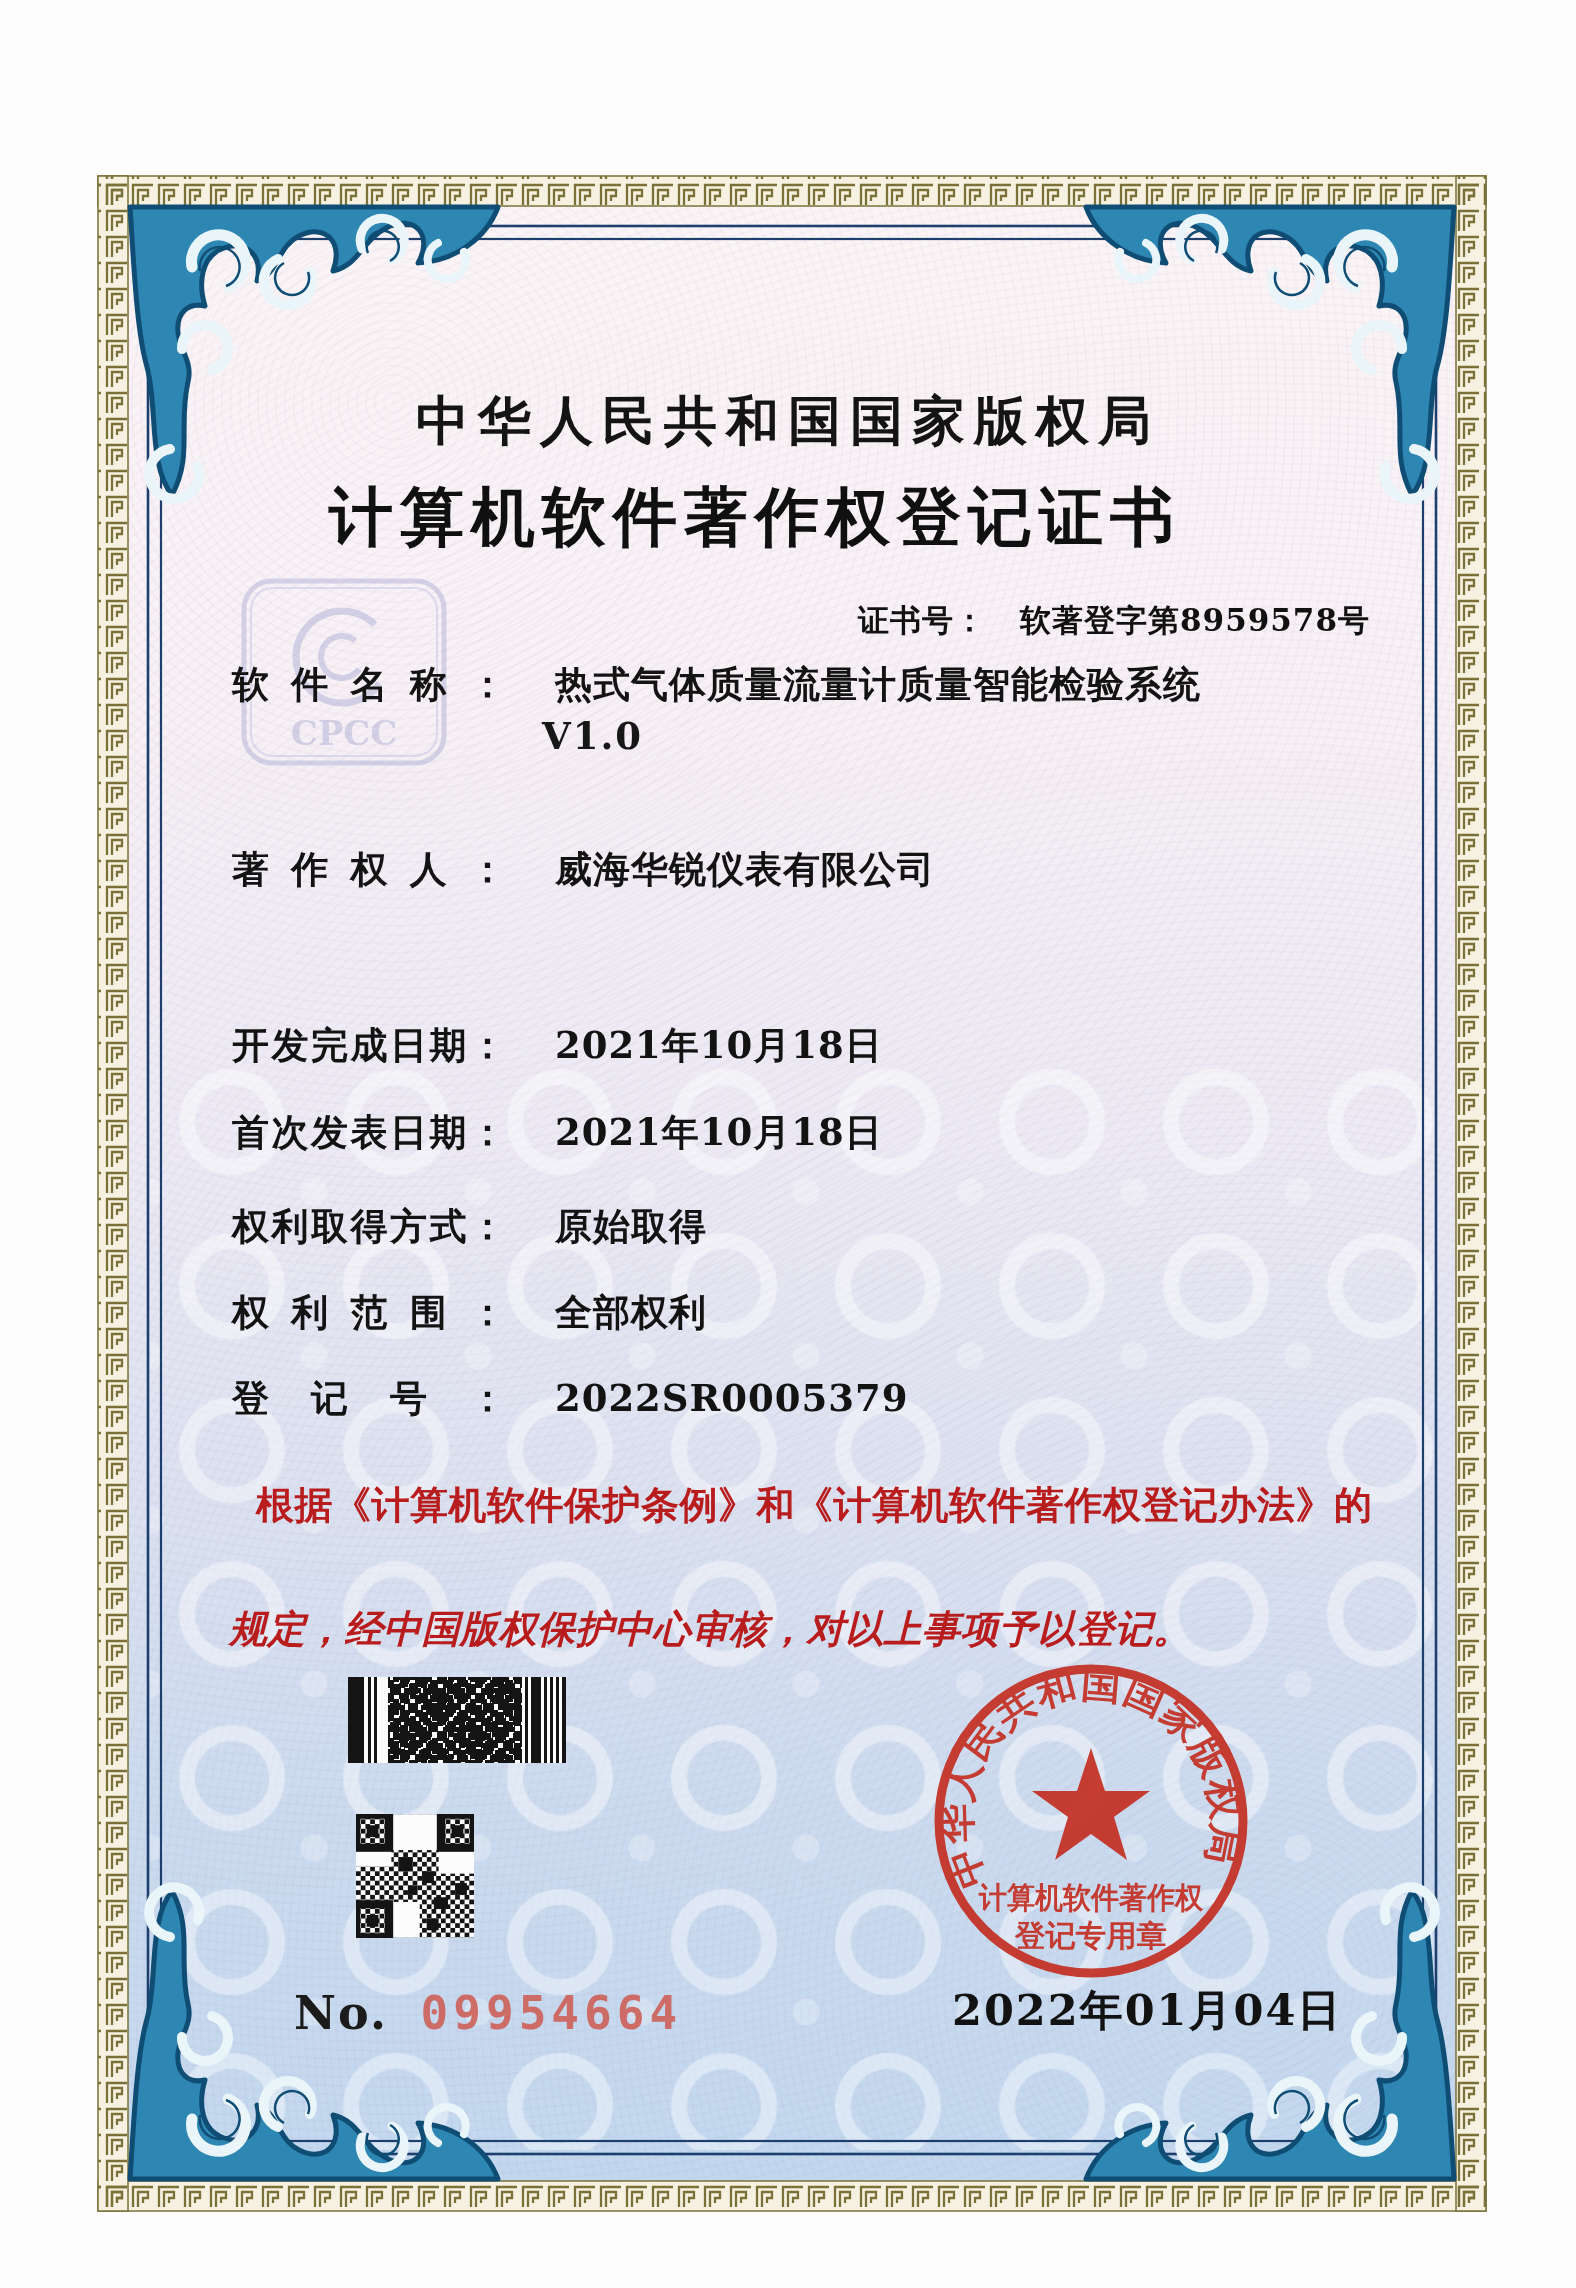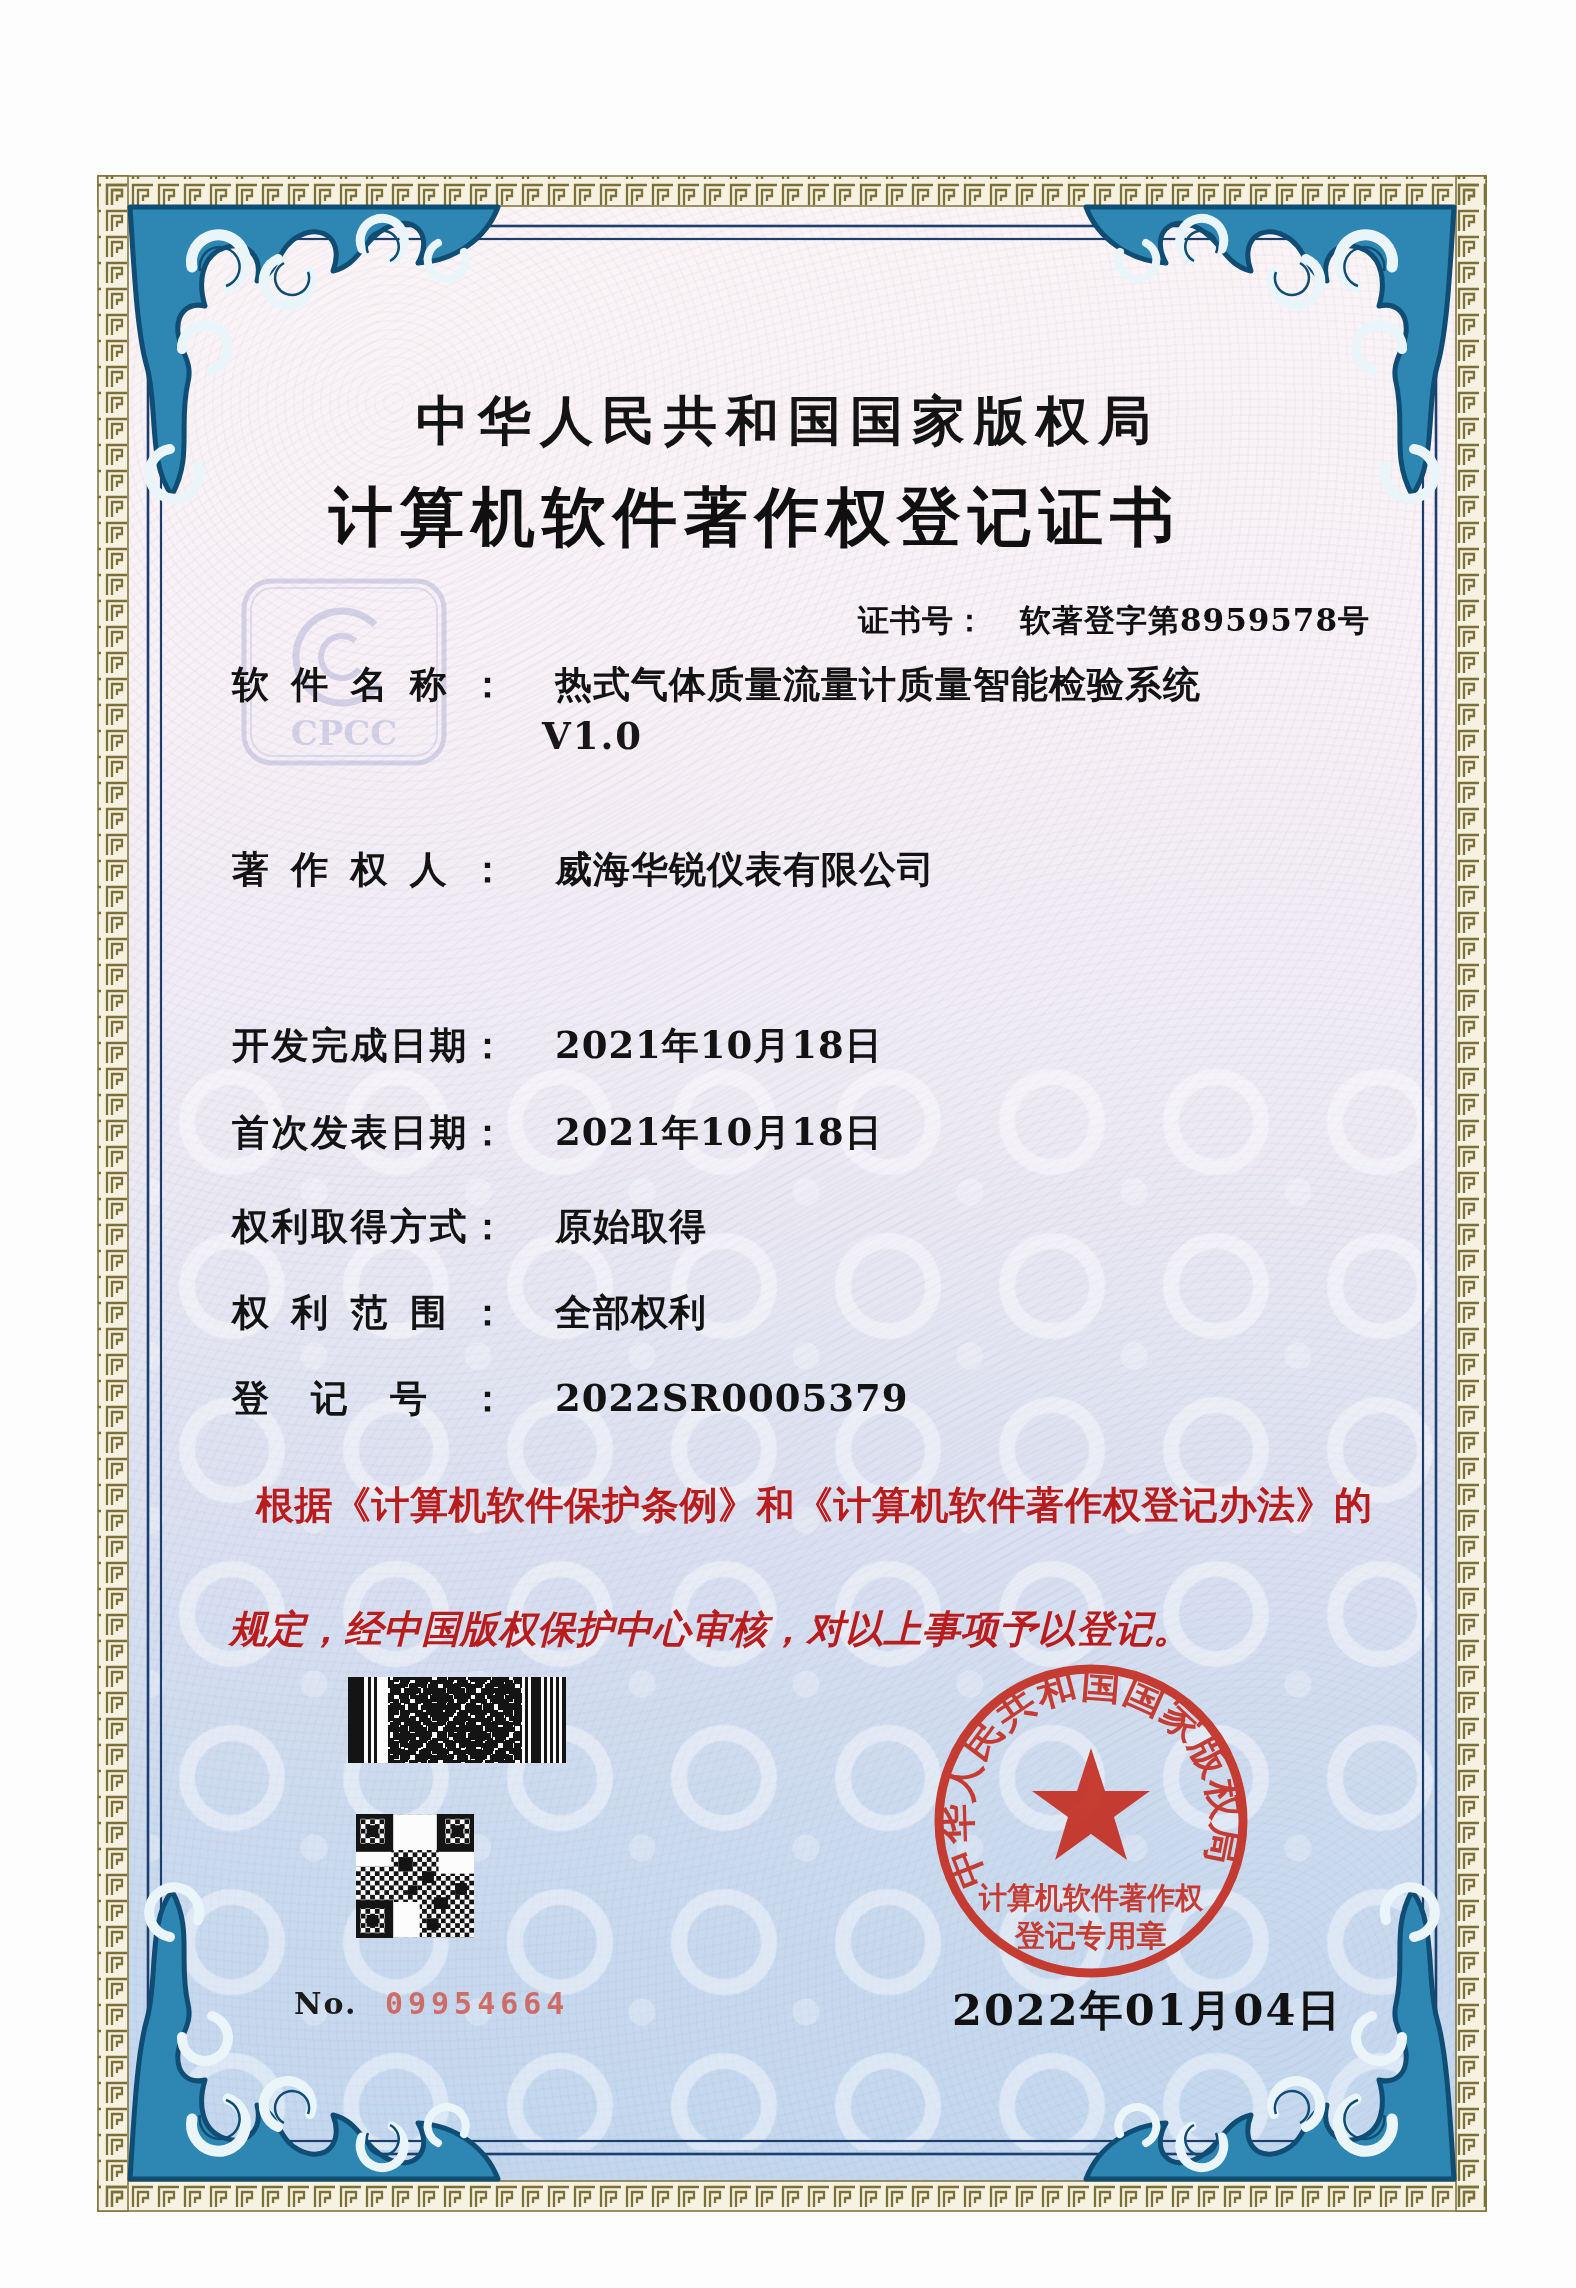--- a/index.html
+++ b/index.html
@@ -75,21 +75,21 @@
   .bc-mid{flex:1;background:
     conic-gradient(#141414 25%, transparent 0 50%, #141414 0 75%, transparent 0) 0 0/11px 11px,
     conic-gradient(#141414 25%, transparent 0 50%, #141414 0 75%, transparent 0) 5px 3px/15px 15px,
     conic-gradient(transparent 25%, #141414 0 50%, transparent 0 75%, #141414 0) 2px 7px/19px 19px;
     background-color:#fcfcfc;}
   .bc-r{width:44px;background:
     repeating-linear-gradient(90deg,#fcfcfc 0 3px,#141414 3px 6px,#fcfcfc 6px 9px,#141414 9px 19px,#fcfcfc 19px 22px,#141414 22px 25px,#fcfcfc 25px 28px,#141414 28px 31px);}
   .qr{position:absolute;left:356px;top:1814px;width:118px;height:124px;}
 
   
-  .serial{position:absolute;left:294px;top:1986px;font-size:30px;white-space:nowrap;}
+  .serial{position:absolute;left:294px;top:1986px;font-size:46px;white-space:nowrap;}
   .serial .no-label{font-weight:700;color:#1b1b1b;letter-spacing:2px;}
   .serial .no-value{font-family:"DejaVu Sans Mono","Liberation Mono",monospace;
     color:#cf5a50;font-weight:700;letter-spacing:5px;margin-left:18px;opacity:.85;}
   .issue-date{position:absolute;left:952px;top:1982px;font-size:43px;font-weight:700;
     color:#121212;letter-spacing:2px;}
 
   
   .seal{position:absolute;left:922px;top:1652px;width:338px;height:338px;opacity:.93;}
 </style>
 </head>

